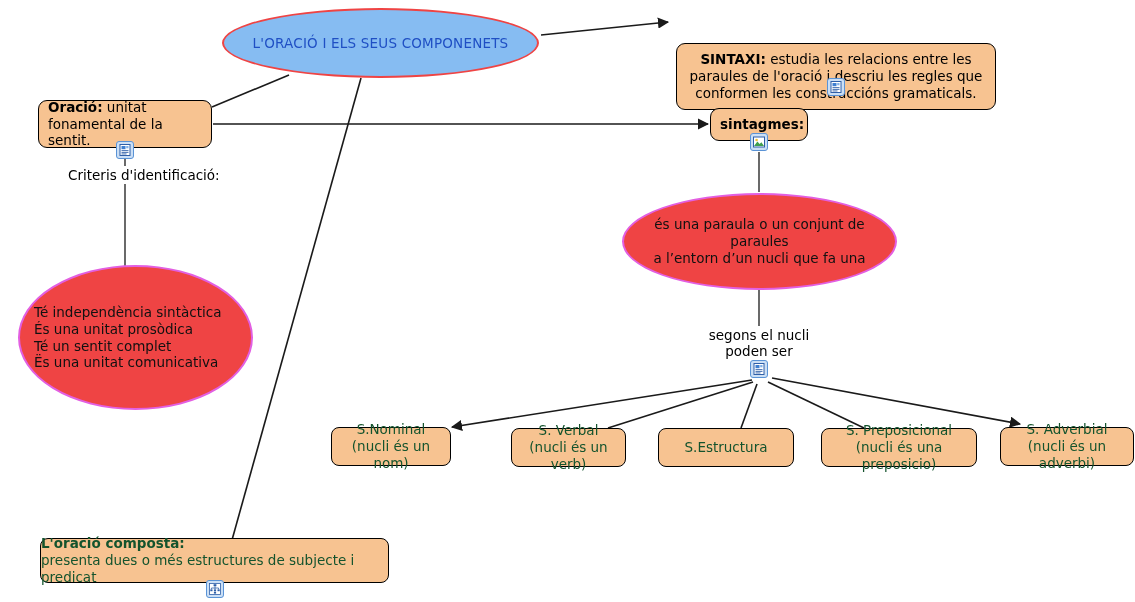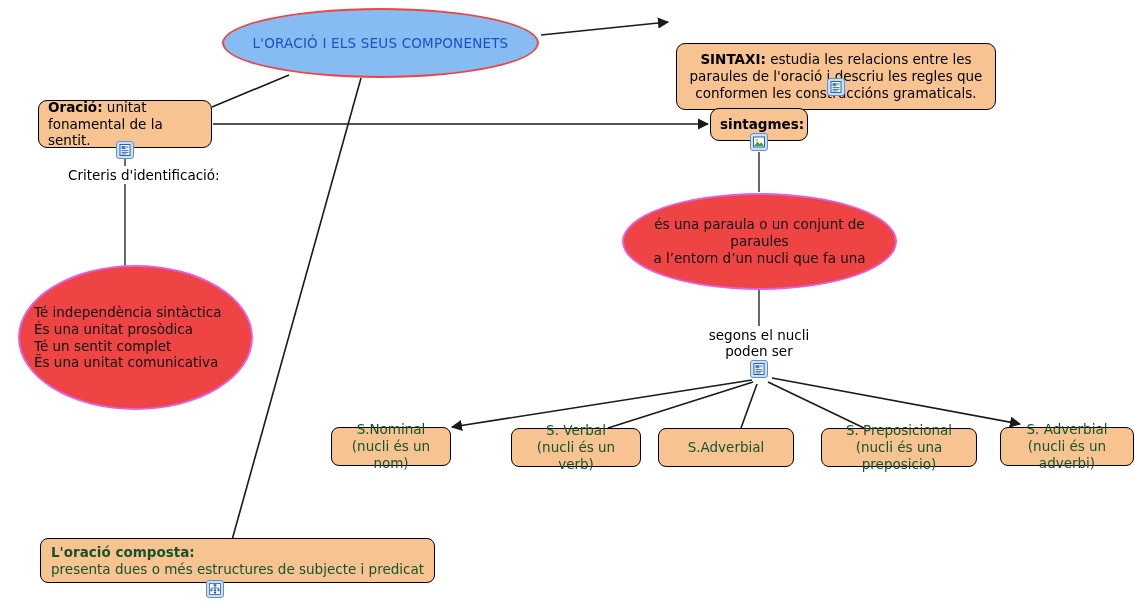--- a/index.html
+++ b/index.html
@@ -217,48 +217,48 @@
     </svg>
   </div>
 
   <div class="node box-sq" style="left:331px; top:427px; width:120px; height:39px;">
     <div class="txt center">
       <div>S.Nominal</div>
       <div>(nucli és un nom)</div>
     </div>
   </div>
 
-  <div class="node box-sq" style="left:511px; top:428px; width:130px; height:39px;">
+  <div class="node box-sq" style="left:511px; top:428px; width:115px; height:39px;">
     <div class="txt center">
       <div>S. Verbal</div>
       <div>(nucli és un verb)</div>
     </div>
   </div>
 
   <div class="node box-sq" style="left:658px; top:428px; width:136px; height:39px;">
     <div class="txt center">
-      <div>S.Adverbial</div>
+      <div>S.Estructura</div>
     </div>
   </div>
 
   <div class="node box-sq" style="left:821px; top:428px; width:156px; height:39px;">
     <div class="txt center">
       <div>S. Preposicional</div>
       <div>(nucli és una preposicio)</div>
     </div>
   </div>
 
   <div class="node box-sq" style="left:1000px; top:427px; width:134px; height:39px;">
     <div class="txt center">
       <div>S. Adverbial</div>
       <div>(nucli és un adverbi)</div>
     </div>
   </div>
 
-  <div class="node box-sq" style="left:40px; top:538px; width:395px; height:45px; padding-left:10px;">
+  <div class="node box-sq" style="left:40px; top:538px; width:349px; height:45px; padding-left:0;">
     <div class="txt left">
       <div class="b">L'oració composta:</div>
       <div>presenta dues o més estructures de subjecte i predicat</div>
     </div>
   </div>
   <div class="badge" style="left:206px; top:580px;">
     <svg width="12" height="12" viewBox="0 0 12 12" aria-hidden="true">
       <rect x="0.5" y="0.5" width="11" height="11" fill="#ffffff" stroke="#2f5fa8" stroke-width="0.8"></rect>
       <rect x="4.6" y="1.2" width="2.8" height="2" fill="#2f5fa8"></rect>
       <line x1="6" y1="3.2" x2="6" y2="5" stroke="#2f5fa8" stroke-width="0.8"></line>

